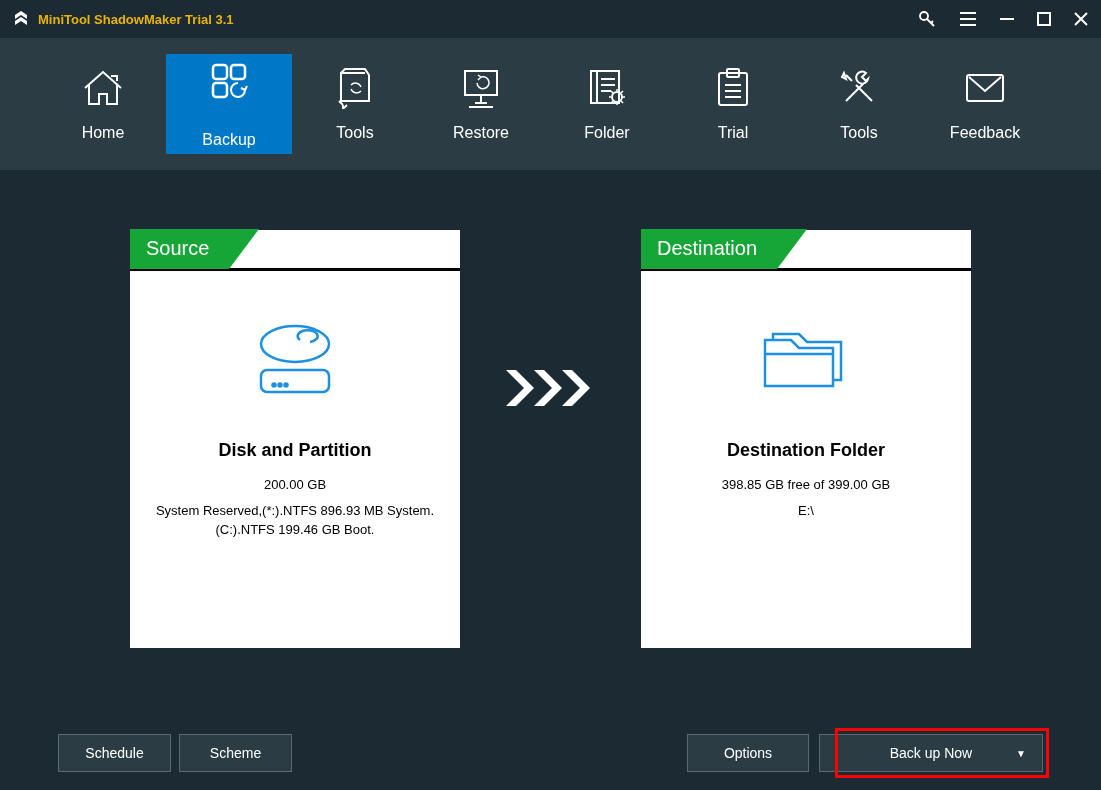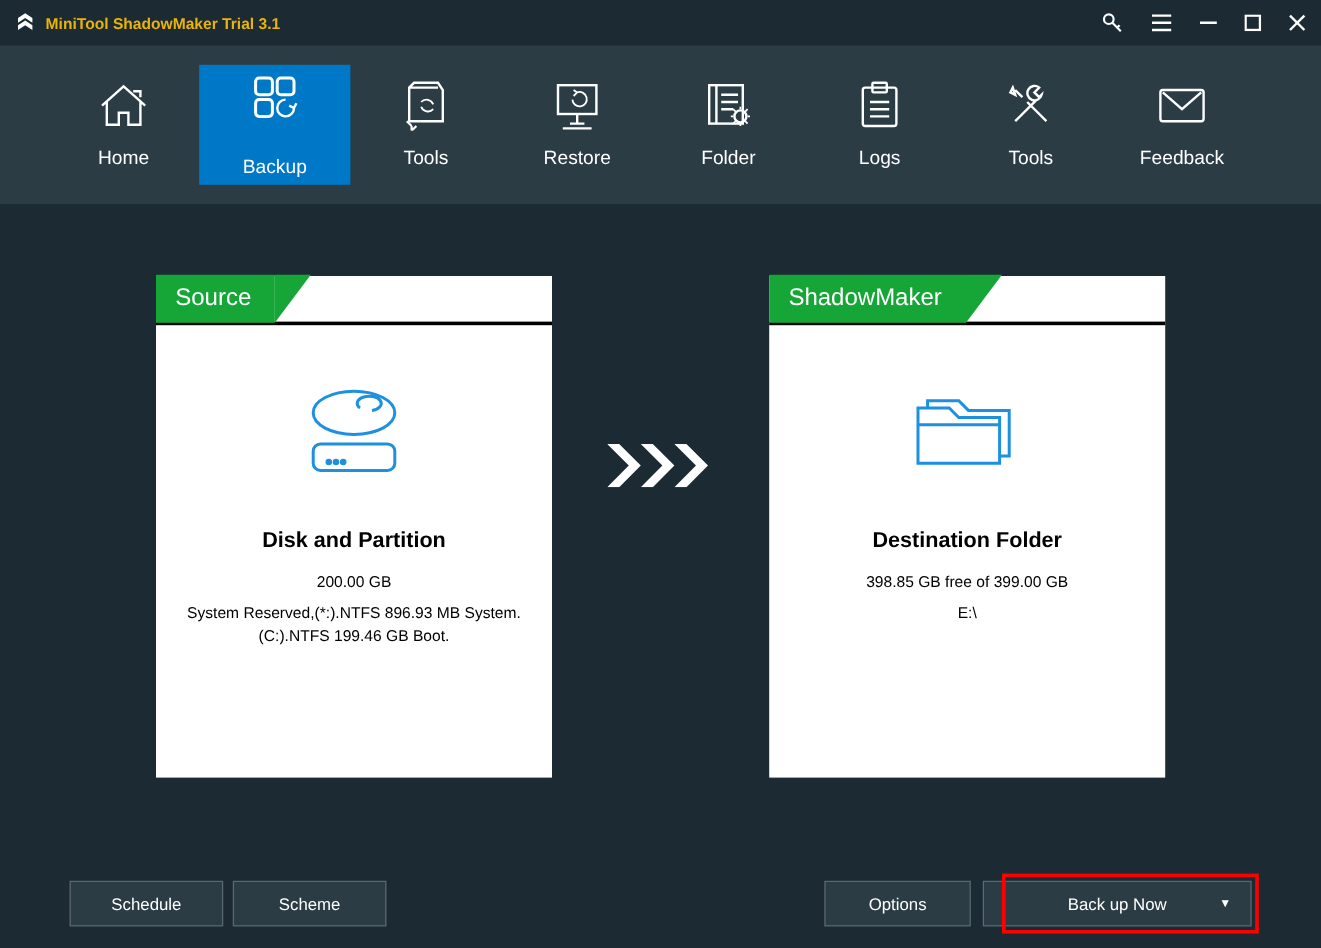--- a/index.html
+++ b/index.html
@@ -26,21 +26,21 @@
 .card-header .slash { width: 0; height: 0; border-bottom: 40px solid transparent; border-left: 30px solid #16a637; }
 .card-body { padding-top: 90px; display: flex; flex-direction: column; align-items: center; text-align: center; }
 .card-body .big-icon { height: 80px; margin-bottom: 40px; display: flex; align-items: center; justify-content: center; }
 .card-body .heading { font-weight: bold; font-size: 18px; margin-bottom: 14px; color: #000; }
 .card-body .line { font-size: 13px; color: #000; line-height: 1.5; padding: 0 10px; }
 
 .arrows { position: absolute; left: 50%; top: 200px; transform: translateX(-50%); display: flex; color: #fff; }
 
 .footer { position: absolute; bottom: 18px; left: 0; right: 0; padding: 0 58px; display: flex; align-items: center; }
 .btn { background: #2b3c44; color: #fff; border: 1px solid #5a6a70; padding: 10px 0; font-size: 14px; cursor: pointer; text-align: center; }
-.btn-small { width: 128px; margin-right: 8px; }
+.btn-small { width: 113px; margin-right: 8px; }
 .btn-options { width: 122px; margin-right: 10px; }
 .btn-backup { width: 224px; display: flex; align-items: center; justify-content: center; gap: 40px; position: relative; }
 .btn-backup .caret { position: absolute; right: 16px; font-size: 10px; }
 .footer .spacer { flex: 1; }
 .highlight-box { position: absolute; border: 3px solid #ff0000; pointer-events: none; }
 
 svg { display: block; }
 </style>
 </head>
 <body>
@@ -146,21 +146,21 @@
   <div class="nav-item">
     <span class="icon">
         <svg width="36" height="42" viewBox="0 0 36 42" stroke="#fff" stroke-width="2" fill="none">
           <rect x="4" y="6" width="28" height="32" rx="2"></rect>
           <rect x="12" y="2" width="12" height="8" rx="1"></rect>
           <line x1="10" y1="18" x2="26" y2="18"></line>
           <line x1="10" y1="24" x2="26" y2="24"></line>
           <line x1="10" y1="30" x2="26" y2="30"></line>
         </svg>
       </span>
-    <span class="label">Logs</span>
+    <span class="label">Trial</span>
   </div>
   <div class="nav-item">
     <span class="icon">
         <svg width="42" height="42" viewBox="0 0 42 42" stroke="#fff" stroke-width="2" fill="none">
           <path d="M8 34 L26 16 M30 12 A6 6 0 1 1 28 6 L24 10 L28 14 Z"></path>
           <path d="M34 34 L18 18 M8 8 L14 14 M6 6 L4 10 L8 12 Z"></path>
         </svg>
       </span>
     <span class="label">Tools</span>
   </div>
@@ -204,21 +204,21 @@
     <svg width="90" height="36" viewBox="0 0 90 36" fill="#fff">
       <path d="M0 0 L18 18 L0 36 L10 36 L28 18 L10 0 Z"></path>
       <path d="M28 0 L46 18 L28 36 L38 36 L56 18 L38 0 Z"></path>
       <path d="M56 0 L74 18 L56 36 L66 36 L84 18 L66 0 Z"></path>
     </svg>
   </div>
 
   <div class="card">
     <div style="position:absolute;top:38px;left:0;right:0;border-top:3px solid #000;"></div>
     <div class="card-header">
-      <div class="tab">ShadowMaker</div>
+      <div class="tab">Destination</div>
       <div class="slash"></div>
     </div>
     <div class="card-body">
       <div class="big-icon">
         <svg width="94" height="72" viewBox="0 0 94 72" stroke="#1e90e0" stroke-width="2.5" fill="none">
           <path d="M14 16 V10 H40 L48 18 H82 V56 H14 Z"></path>
           <path d="M6 22 V16 H32 L40 24 H74 V62 H6 Z" fill="#fff"></path>
           <path d="M6 30 H74"></path>
         </svg>
       </div>

